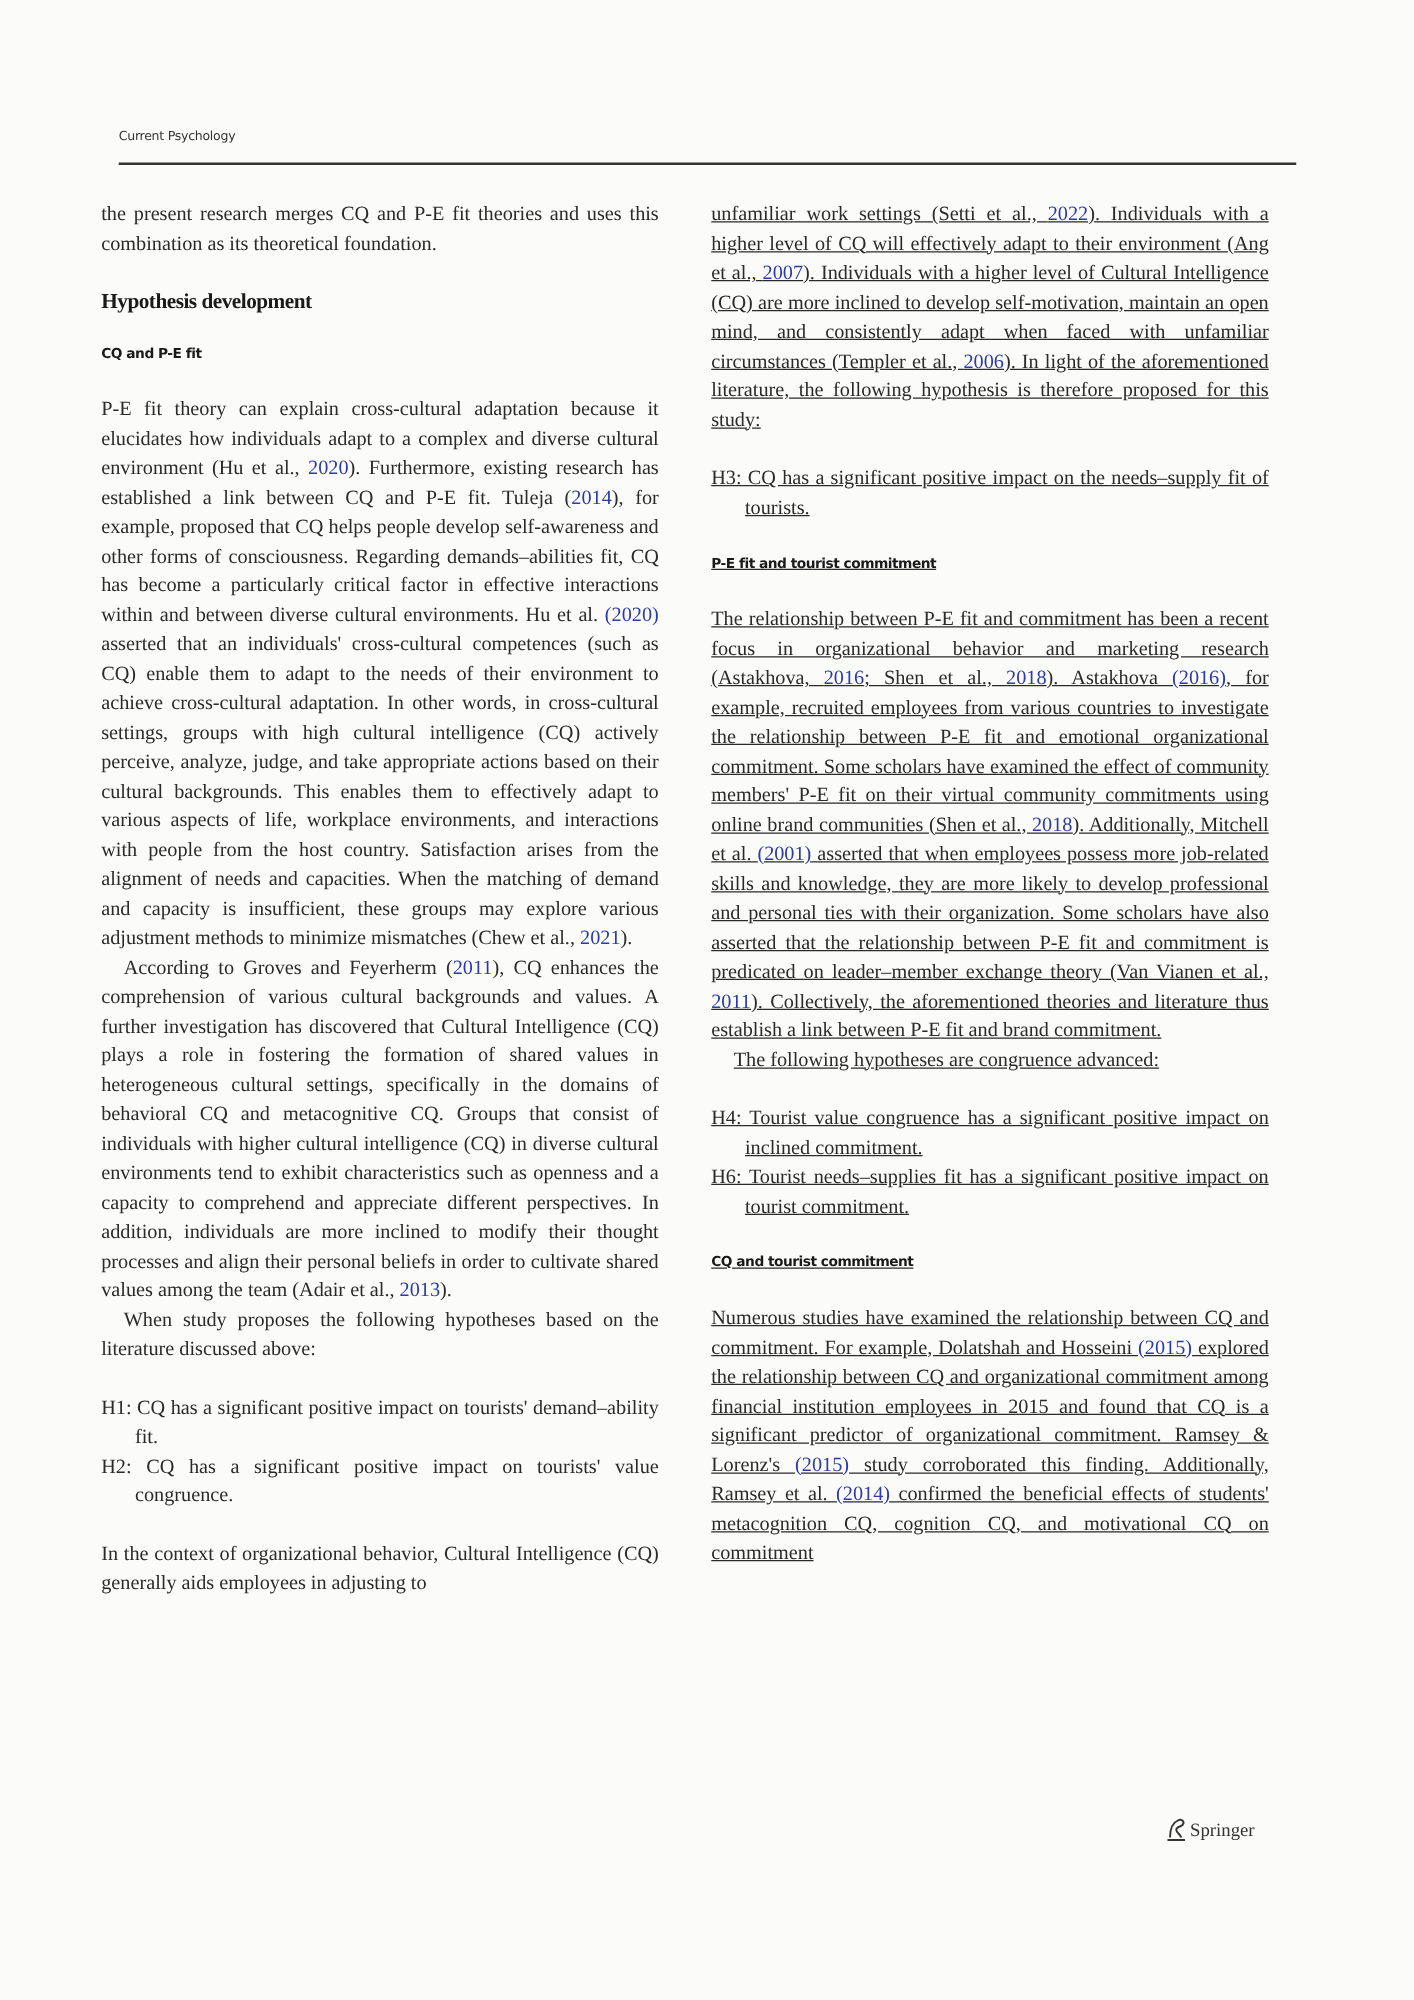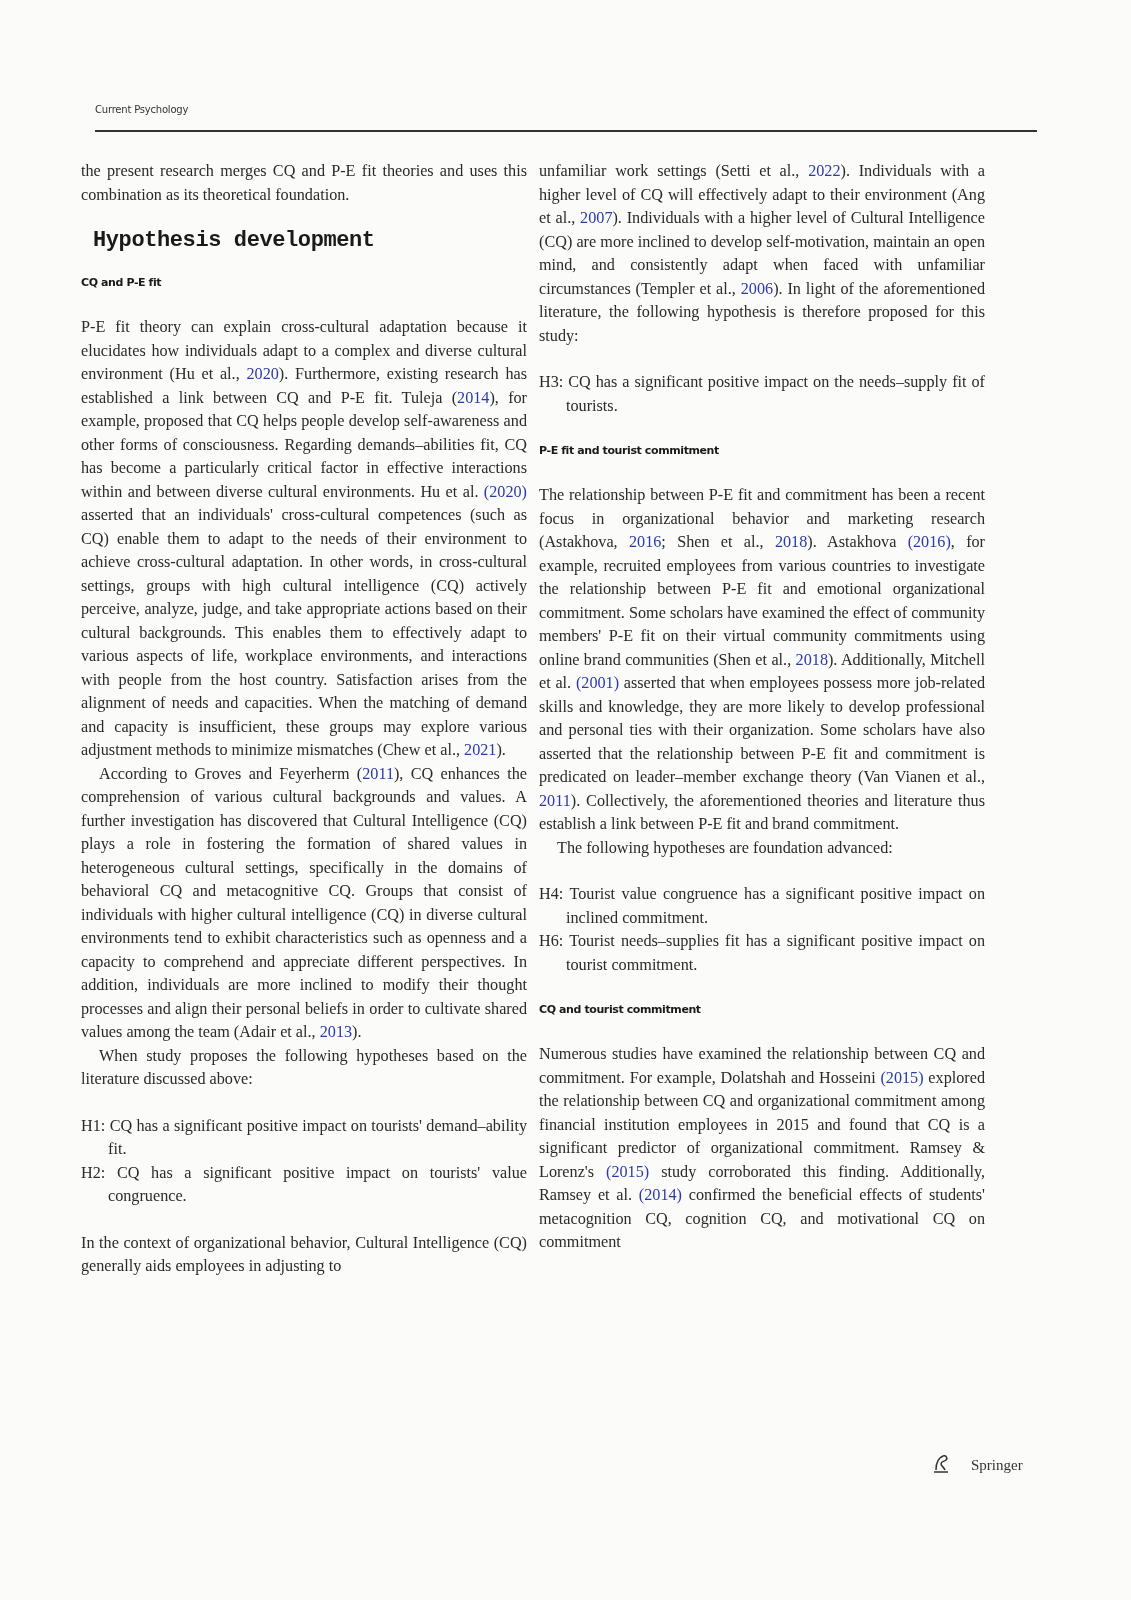--- a/index.html
+++ b/index.html
@@ -21,44 +21,44 @@
     position: absolute; left: 95px; top: 130px;
     width: 942px; height: 2px; background: #333;
   }
   .col {
     position: absolute; top: 160px;
     width: 446px;
     font-size: 16.2px;
     line-height: 23.5px;
   }
   .col-left { left: 81px; }
-  .col-right { left: 539px; }
+  .col-right { left: 569px; text-decoration: underline; }
   p { margin: 0; text-align: justify; hyphens: manual; }
   p.indent { text-indent: 18px; }
   .cite { color: #2b3aa8; }
   h2 {
-    font-family: Liberation Mono, monospace;
-    font-weight: bold; font-size: 22px;
-    margin: 22px 0 0 12px; line-height: 24px; color: #1a1a1a;
+    font-family: Liberation Serif, serif;
+    font-weight: bold; font-size: 17px;
+    margin: 22px 0 0 0; line-height: 24px; color: #1a1a1a;
     letter-spacing: -0.4px;
   }
   h3 {
     font-family: "DejaVu Sans", sans-serif;
     font-weight: bold; font-size: 11px;
     margin: 20px 0 23px 0; line-height: 20px; color: #1a1a1a;
     letter-spacing: -0.4px;
   }
   .hyp-list { margin: 23px 0 23px 0; }
   .hyp {
     text-align: justify;
     padding-left: 27px; text-indent: -27px;
   }
   .footer-logo {
     position: absolute; left: 932px; top: 1453px;
-    display: flex; align-items: center; gap: 21px;
+    display: flex; align-items: center; gap: 2px;
     font-size: 15px; color: #333;
   }
   .footer-logo svg { width: 18px; height: 20px; }
 </style>
 </head>
 <body>
 
 <div class="running-head">Current Psychology</div>
 <div class="head-rule"></div>
 
@@ -86,21 +86,21 @@
   <p><span>unfamiliar work settings (Setti et al., </span><a class="cite">2022</a><span>). Individuals with a higher level of CQ will effectively adapt to their environment (Ang et al., </span><a class="cite">2007</a><span>). Individuals with a higher level of Cultural Intelligence (CQ) are more inclined to develop self-motivation, maintain an open mind, and consistently adapt when faced with unfamiliar circumstances (Templer et al., </span><a class="cite">2006</a><span>). In light of the aforementioned literature, the following hypothesis is therefore proposed for this study:</span></p>
 
   <div class="hyp-list">
     <div class="hyp">H3: CQ has a significant positive impact on the needs–supply fit of tourists.</div>
   </div>
 
   <h3 style="margin-top:0">P-E fit and tourist commitment</h3>
 
   <p><span>The relationship between P-E fit and commitment has been a recent focus in organizational behavior and marketing research (Astakhova, </span><a class="cite">2016</a><span>; Shen et al., </span><a class="cite">2018</a><span>). Astakhova </span><a class="cite">(2016)</a><span>, for example, recruited employees from various countries to investigate the relationship between P-E fit and emotional organizational commitment. Some scholars have examined the effect of community members' P-E fit on their virtual community commitments using online brand communities (Shen et al., </span><a class="cite">2018</a><span>). Additionally, Mitchell et al. </span><a class="cite">(2001)</a><span> asserted that when employees possess more job-related skills and knowledge, they are more likely to develop professional and personal ties with their organization. Some scholars have also asserted that the relationship between P-E fit and commitment is predicated on leader–member exchange theory (Van Vianen et al., </span><a class="cite">2011</a><span>). Collectively, the aforementioned theories and literature thus establish a link between P-E fit and brand commitment.</span></p>
 
-  <p class="indent">The following hypotheses are foundation advanced:</p>
+  <p class="indent">The following hypotheses are congruence advanced:</p>
 
   <div class="hyp-list">
     <div class="hyp">H4: Tourist value congruence has a significant positive impact on inclined commitment.</div>
     <div class="hyp">H6: Tourist needs–supplies fit has a significant positive impact on tourist commitment.</div>
   </div>
 
   <h3 style="margin-top:0">CQ and tourist commitment</h3>
 
   <p><span>Numerous studies have examined the relationship between CQ and commitment. For example, Dolatshah and Hosseini </span><a class="cite">(2015)</a><span> explored the relationship between CQ and organizational commitment among financial institution employees in 2015 and found that CQ is a significant predictor of organizational commitment. Ramsey &amp; Lorenz's </span><a class="cite">(2015)</a><span> study corroborated this finding. Additionally, Ramsey et al. </span><a class="cite">(2014)</a><span> confirmed the beneficial effects of students' metacognition CQ, cognition CQ, and motivational CQ on commitment</span></p>
 </div>

